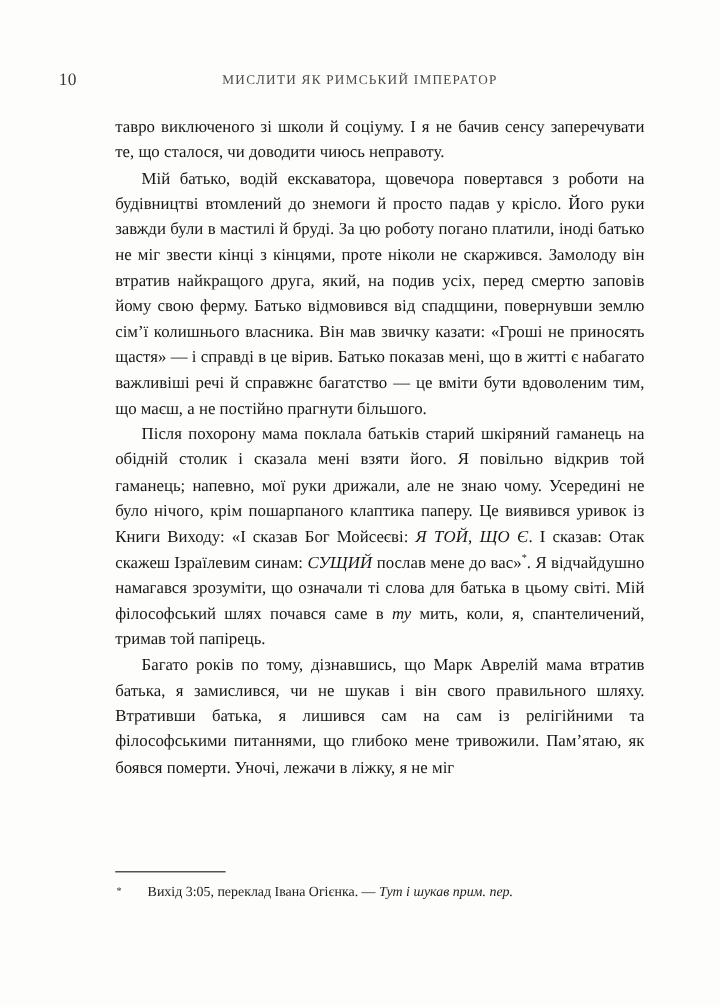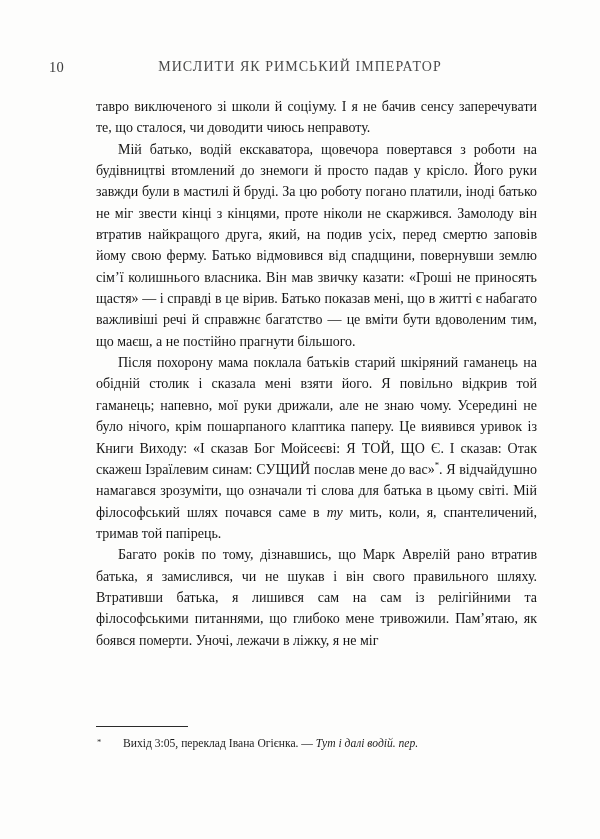--- a/index.html
+++ b/index.html
@@ -39,21 +39,21 @@
     color: #3a3a3a;
     letter-spacing: 0.2px;
   }
 
   .head-title {
     position: absolute;
     left: 0;
     top: 0;
     width: 600px;
     text-align: center;
-    font-size: 14px;
+    font-size: 11px;
     letter-spacing: 1.05px;
     color: #4a4a4a;
     font-variant: small-caps;
     text-transform: uppercase;
     white-space: nowrap;
   }
 
   
   .textblock {
     position: absolute;
@@ -74,20 +74,21 @@
     text-align: justify;
   }
 
   .textblock p.noindent {
     text-indent: 0;
   }
 
   .caps {
     
     letter-spacing: 0.15px;
+    font-style: italic;
   }
 
   .ital {
   }
 
   sup.fn-marker {
     font-size: 0.62em;
     vertical-align: super;
     line-height: 0;
     letter-spacing: 0;
@@ -136,24 +137,24 @@
 
   <div class="running-head">
     <span class="folio">10</span>
     <span class="head-title">МИСЛИТИ ЯК РИМСЬКИЙ ІМПЕРАТОР</span>
   </div>
 
   <div class="textblock">
       <p class="noindent"><span>тавро виключеного зі школи й соціуму. І я не бачив сенсу заперечувати те, що сталося, чи доводити чиюсь неправоту.</span></p>
       <p><span>Мій батько, водій екскаватора, щовечора повертався з роботи на будівництві втомлений до знемоги й просто падав у крісло. Його руки завжди були в мастилі й бруді. За цю роботу погано платили, іноді батько не міг звести кінці з кінцями, проте ніколи не скаржився. Замолоду він втратив найкращого друга, який, на подив усіх, перед смертю заповів йому свою ферму. Батько відмовився від спадщини, повернувши землю сім’ї колишнього власника. Він мав звичку казати: «Гроші не приносять щастя» — і справді в це вірив. Батько показав мені, що в житті є набагато важливіші речі й справжнє багатство — це вміти бути вдоволеним тим, що маєш, а не постійно прагнути більшого.</span></p>
       <p><span>Після похорону мама поклала батьків старий шкіряний гаманець на обідній столик і сказала мені взяти його. Я повільно відкрив той гаманець; напевно, мої руки дрижали, але не знаю чому. Усередині не було нічого, крім пошарпаного клаптика паперу. Це виявився уривок із Книги Виходу: «І сказав Бог Мойсеєві: </span><span class="caps">Я ТОЙ, ЩО Є</span><span>. І сказав: Отак скажеш Ізраїлевим синам: </span><span class="caps">СУЩИЙ</span><span> послав мене до вас»</span><sup class="fn-marker">*</sup><span>. Я відчайдушно намагався зрозуміти, що означали ті слова для батька в цьому світі. Мій філософський шлях почався саме в </span><em class="ital">ту</em><span> мить, коли, я, спантеличений, тримав той папірець.</span></p>
-      <p><span>Багато років по тому, дізнавшись, що Марк Аврелій рано втратив батька, я замислився, чи не шукав і він свого правильного шляху. Втративши батька, я лишився сам на сам із релігійними та філософськими питаннями, що глибоко мене тривожили. Пам’ятаю, як боявся померти. Уночі, лежачи в ліжку, я не міг</span></p>
+      <p><span>Багато років по тому, дізнавшись, що Марк Аврелій мама втратив батька, я замислився, чи не шукав і він свого правильного шляху. Втративши батька, я лишився сам на сам із релігійними та філософськими питаннями, що глибоко мене тривожили. Пам’ятаю, як боявся померти. Уночі, лежачи в ліжку, я не міг</span></p>
     </div>
 
   <div class="footnote-area">
     <div class="footnote-rule"></div>
     <div class="footnote">
       <span class="fn-star">*</span>
-      <span class="fn-body"><span>Вихід 3:05, переклад Івана Огієнка. — </span><em class="fn-ital">Тут і далі водій. пер.</em></span>
+      <span class="fn-body"><span>Вихід 3:05, переклад Івана Огієнка. — </span><em class="fn-ital">Тут і шукав прим. пер.</em></span>
     </div>
   </div>
 
 </div>
 
 </body></html>

